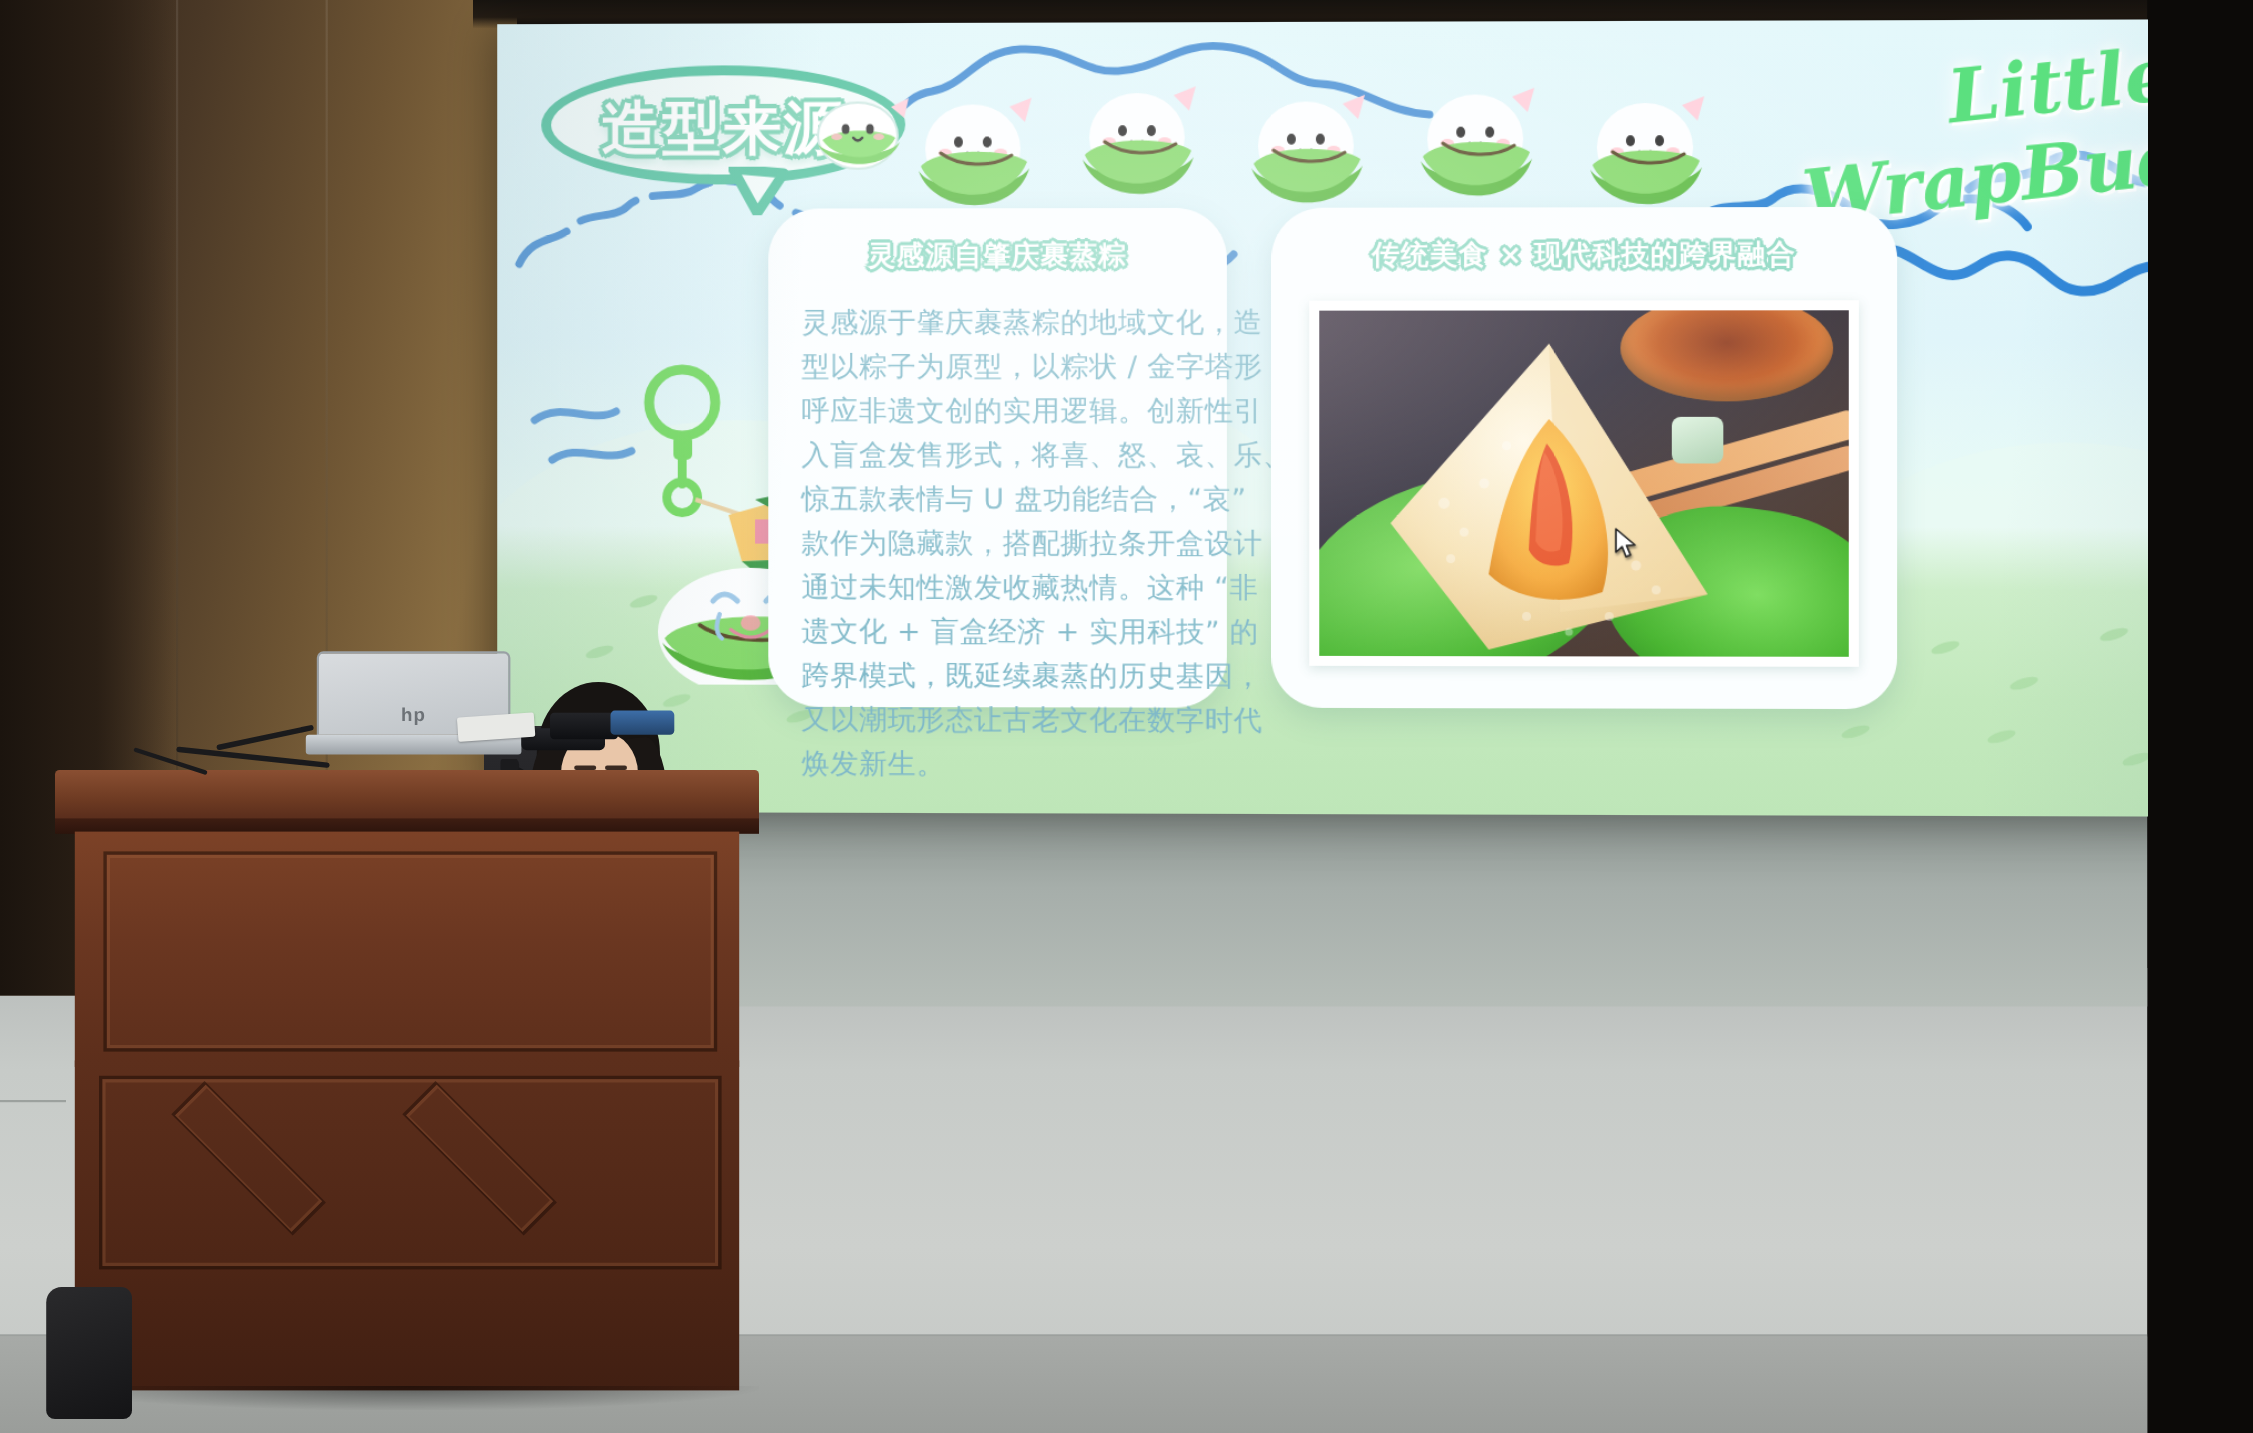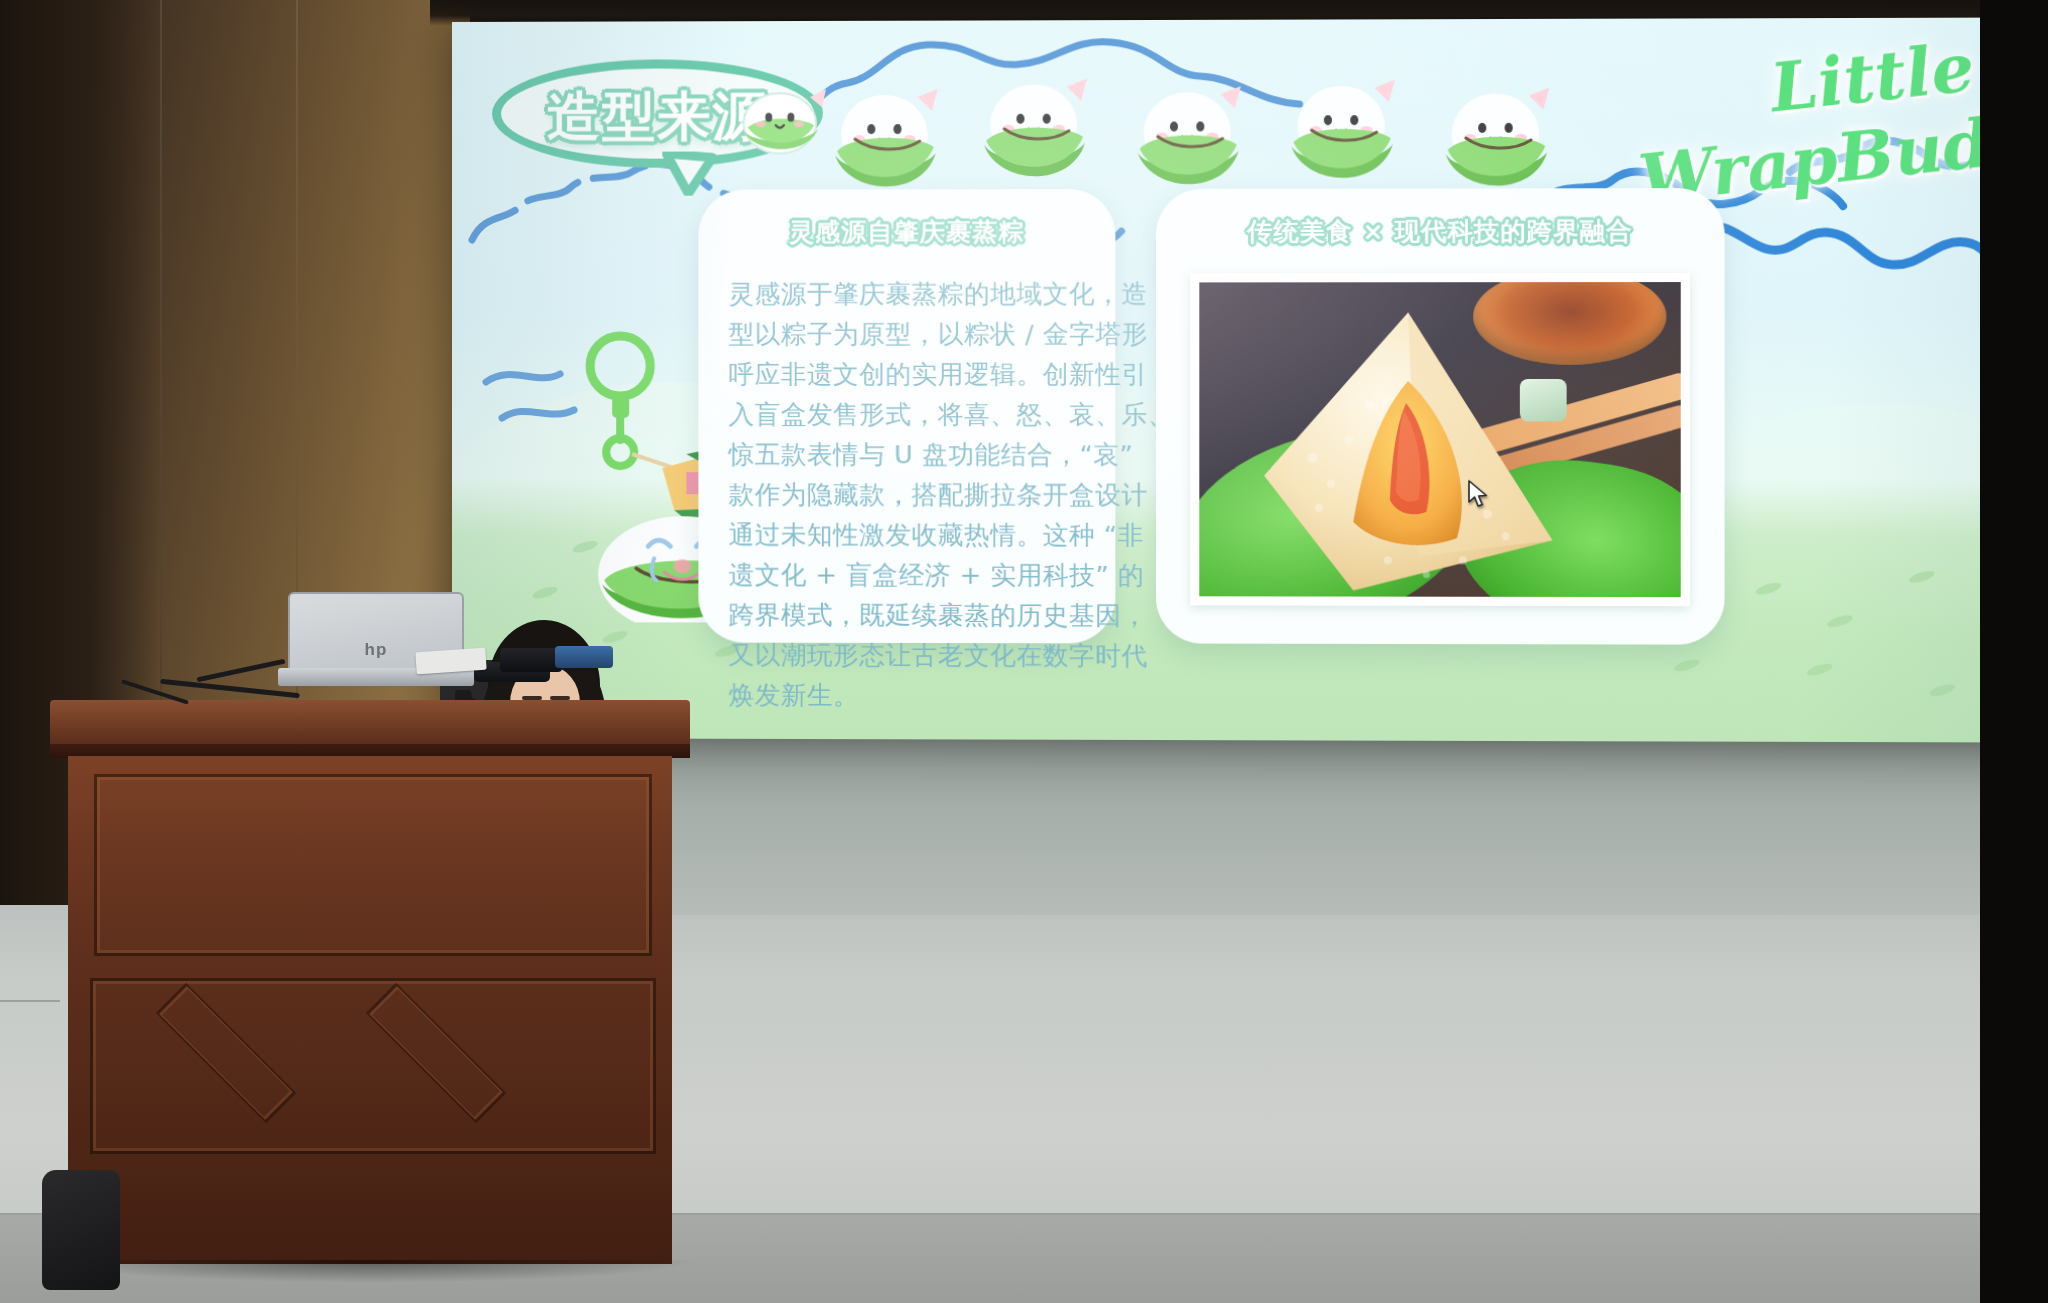--- a/index.html
+++ b/index.html
@@ -1,20 +1,19 @@
 <!DOCTYPE html>
 <html><head>
 <meta charset="utf-8">
 <style>
   html,body{margin:0;padding:0;background:#0c0a08;}
   #stage{
     position:relative;width:1952px;height:1303px;overflow:hidden;
     font-family:"Liberation Sans","DejaVu Sans",sans-serif;
     background:#141210;
-    padding-left:28px;
   }
 
   
   .room-floor{
     position:absolute;left:0;top:880px;width:2048px;height:423px;
     background:linear-gradient(180deg,#b9bdbb 0%,#c7cbc8 22%,#cdd0cd 60%,#c2c6c3 100%);
   }
   .floor-strip{
     position:absolute;left:0;top:1215px;width:2048px;height:88px;
     background:linear-gradient(180deg,#a7aaa7 0%,#9a9d9a 100%);

